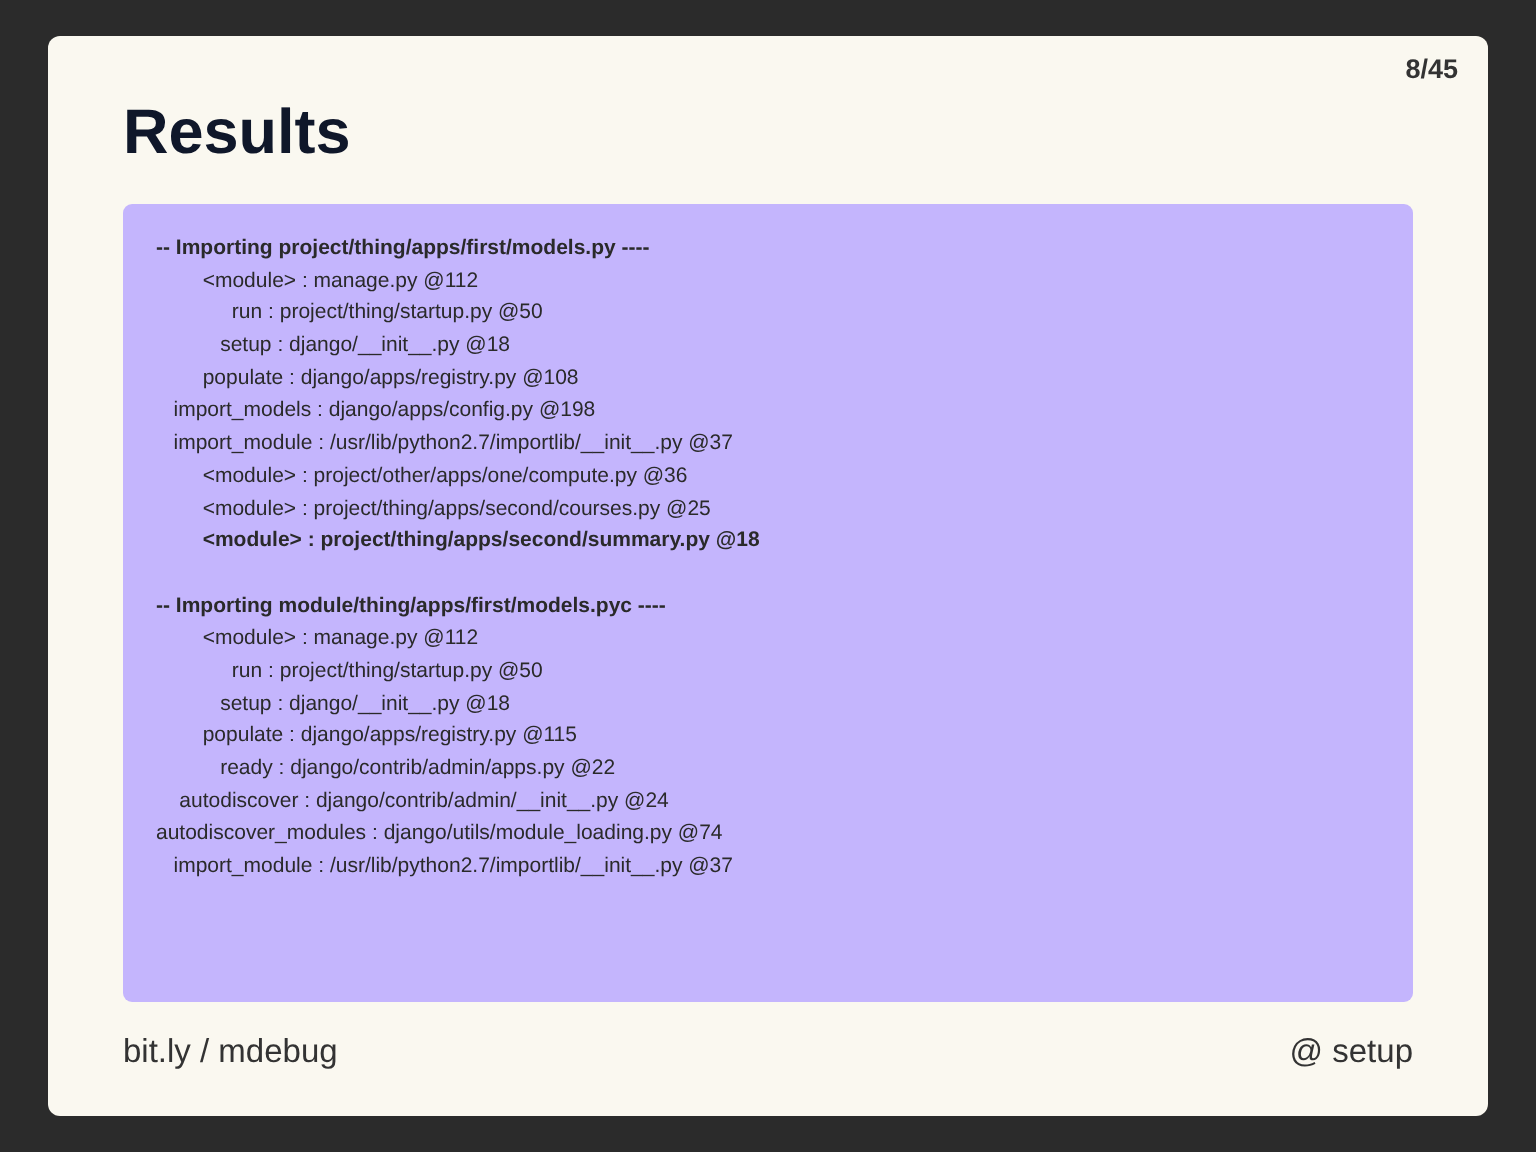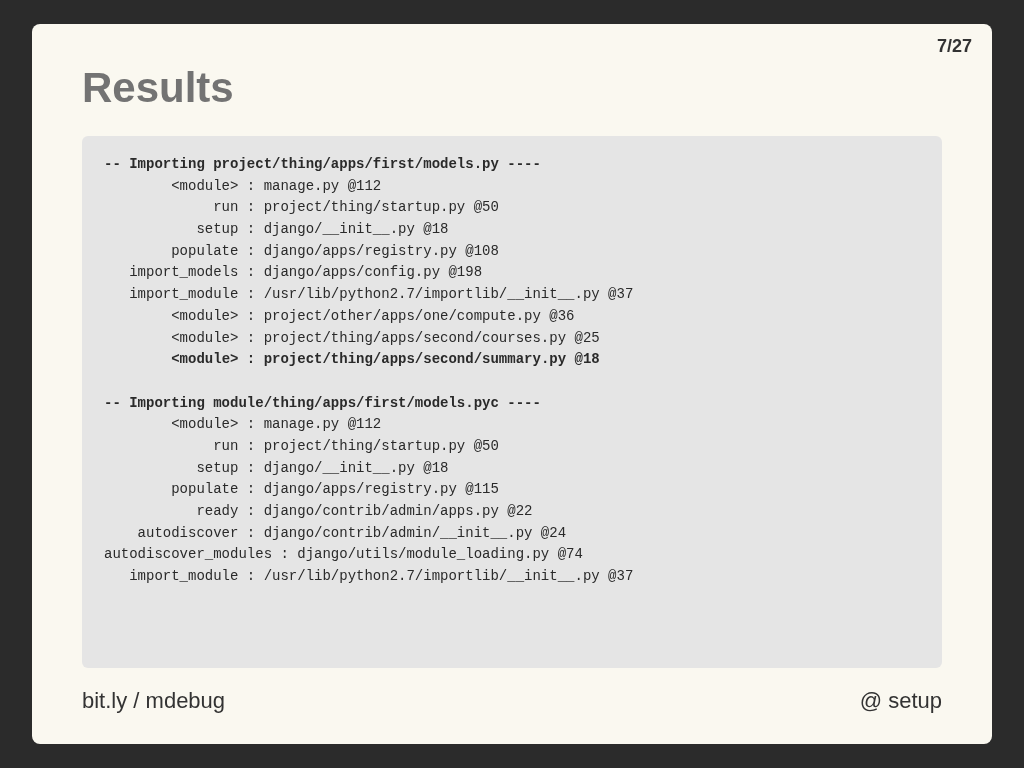--- a/index.html
+++ b/index.html
@@ -31,30 +31,30 @@
       right: 20px;
       font-size: 18px;
       font-weight: bold;
       color: #333;
       font-family: Arial, sans-serif;
     }
 
     .slide-title {
       font-size: 42px;
       font-weight: 900;
-      color: #737373;
+      color: #0f172a;
       margin-bottom: 24px;
       font-family: Arial, sans-serif;
     }
 
     .code-block {
-      background: #e5e5e5;
+      background: #c4b5fd;
       border-radius: 6px;
       padding: 18px 22px;
-      font-family: Liberation Mono, monospace;
+      font-family: Liberation Sans, sans-serif;
       font-size: 14px;
       line-height: 1.55;
       color: #2a2a2a;
       flex: 1;
       overflow: hidden;
     }
 
     .code-block pre {
       white-space: pre;
       font-family: inherit;
@@ -83,21 +83,21 @@
     .footer-right {
       font-size: 22px;
       color: #333;
       font-weight: normal;
     }
   </style>
 </head>
 <body>
 
 <div class="slide">
-  <div class="slide-number">7/27</div>
+  <div class="slide-number">8/45</div>
   <div class="slide-title">Results</div>
 
   <div class="code-block">
     <pre><span class="bold-line">-- Importing project/thing/apps/first/models.py ----</span>
         &lt;module&gt; : manage.py @112
              run : project/thing/startup.py @50
            setup : django/__init__.py @18
         populate : django/apps/registry.py @108
    import_models : django/apps/config.py @198
    import_module : /usr/lib/python2.7/importlib/__init__.py @37

